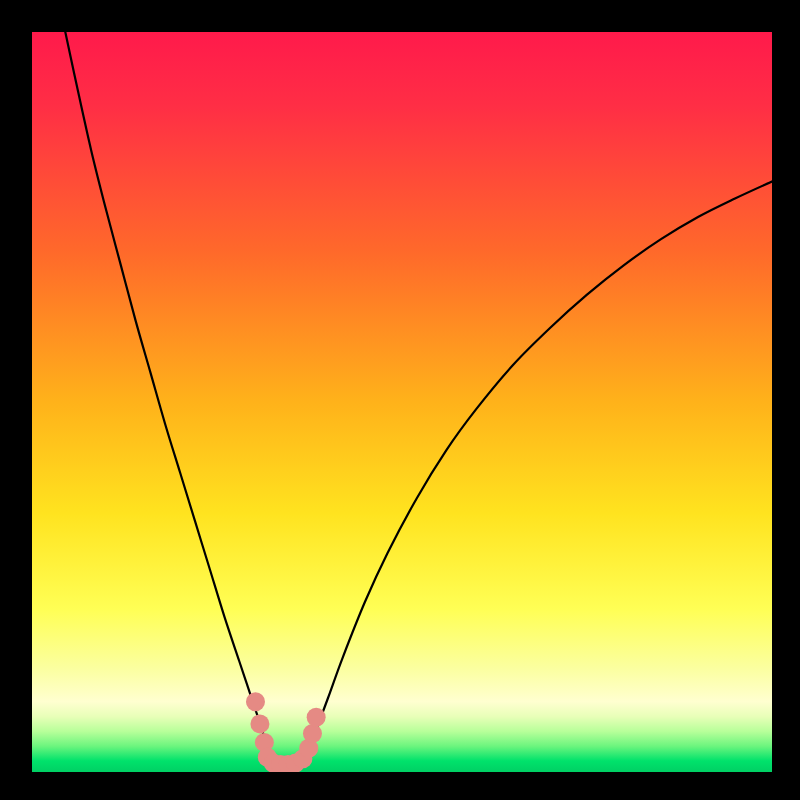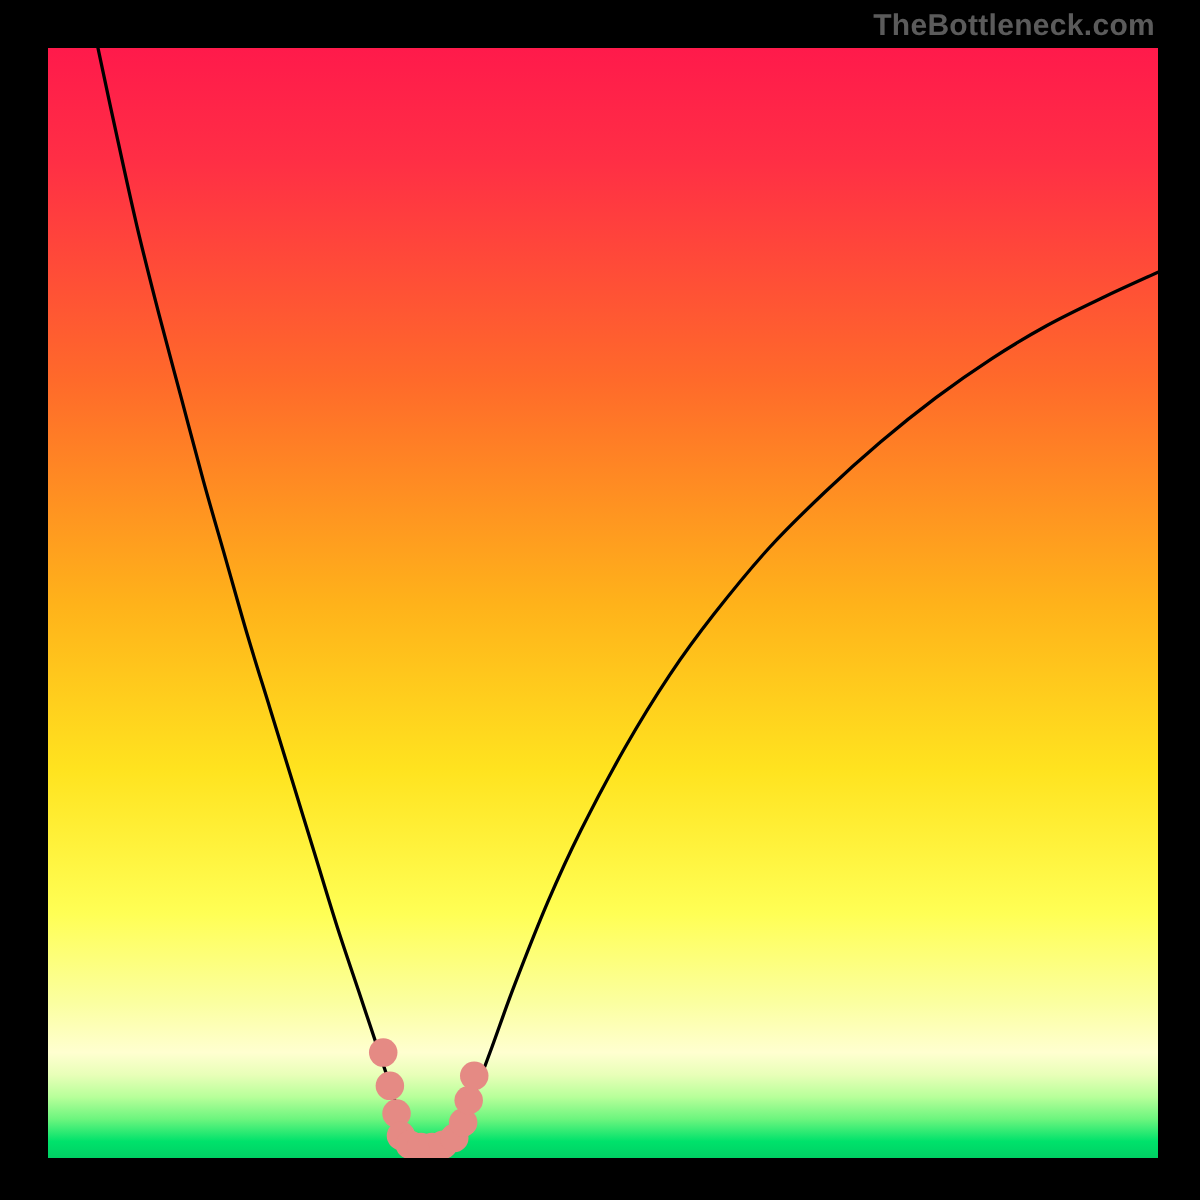--- a/index.html
+++ b/index.html
@@ -74,14 +74,13 @@
           <circle cx="248.64000000000001" cy="732.6" r="9.5" fill="#e58a84"></circle>
           <circle cx="256.04" cy="732.6" r="9.5" fill="#e58a84"></circle>
           <circle cx="263.44000000000005" cy="731.12" r="9.5" fill="#e58a84"></circle>
           <circle cx="270.84" cy="726.68" r="9.5" fill="#e58a84"></circle>
           <circle cx="276.76" cy="716.32" r="9.5" fill="#e58a84"></circle>
           <circle cx="280.46" cy="701.52" r="9.5" fill="#e58a84"></circle>
           <circle cx="284.16" cy="685.24" r="9.5" fill="#e58a84"></circle>
         </g>
     </svg>
   </div>
-  <div class="watermark">TheBottleneck.com</div>
 </div>
 
 </body></html>

